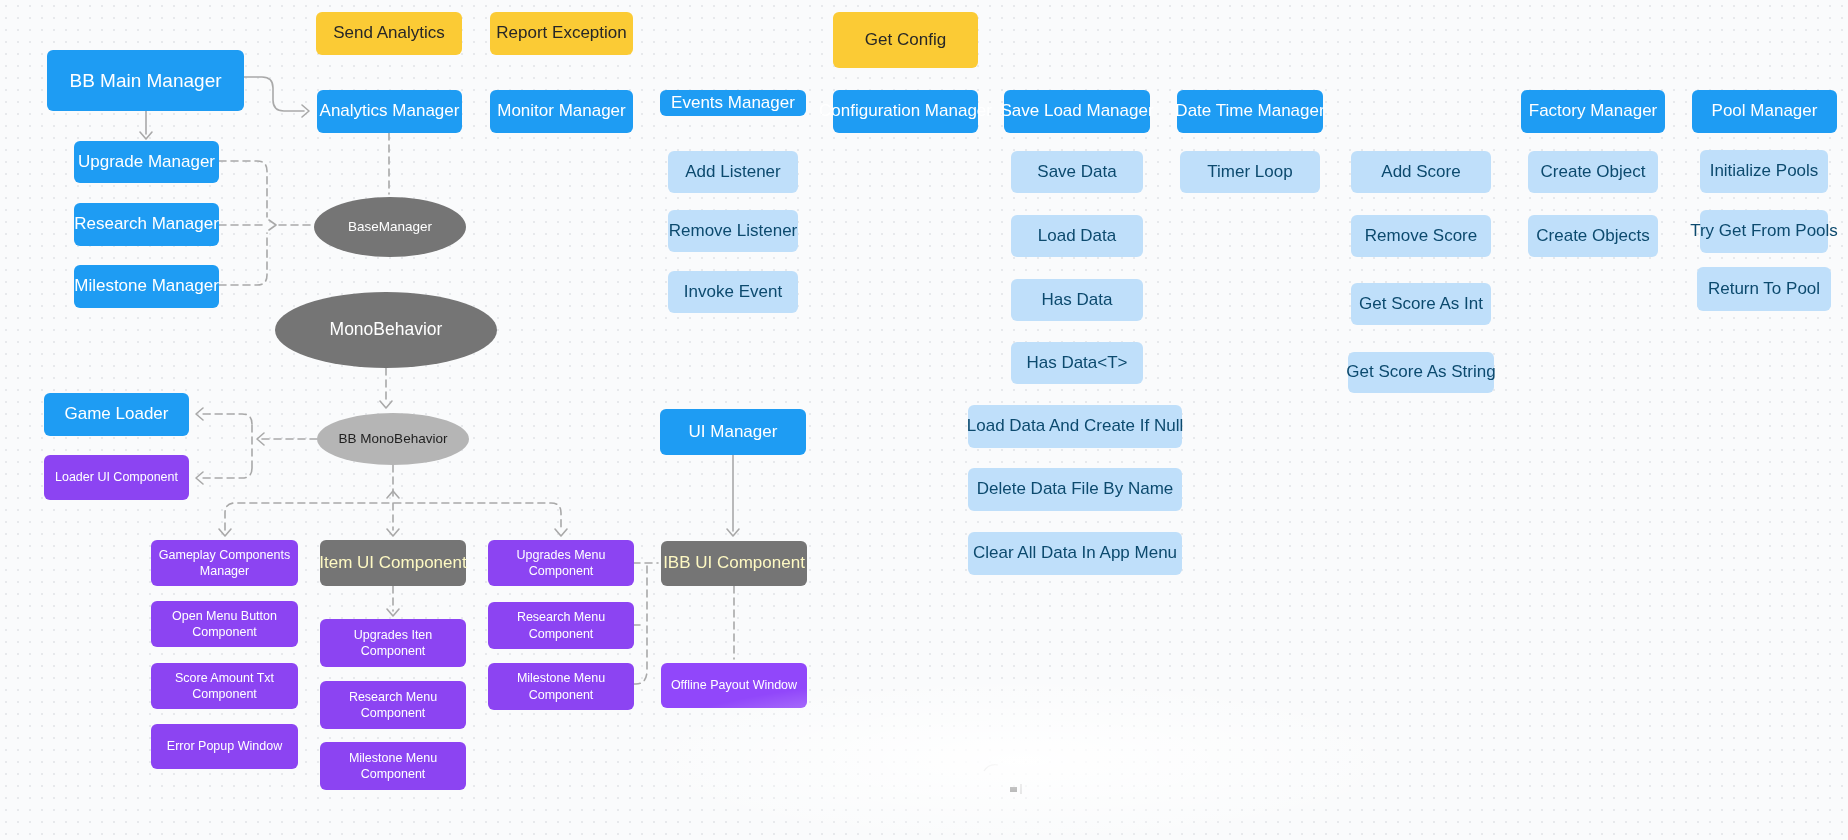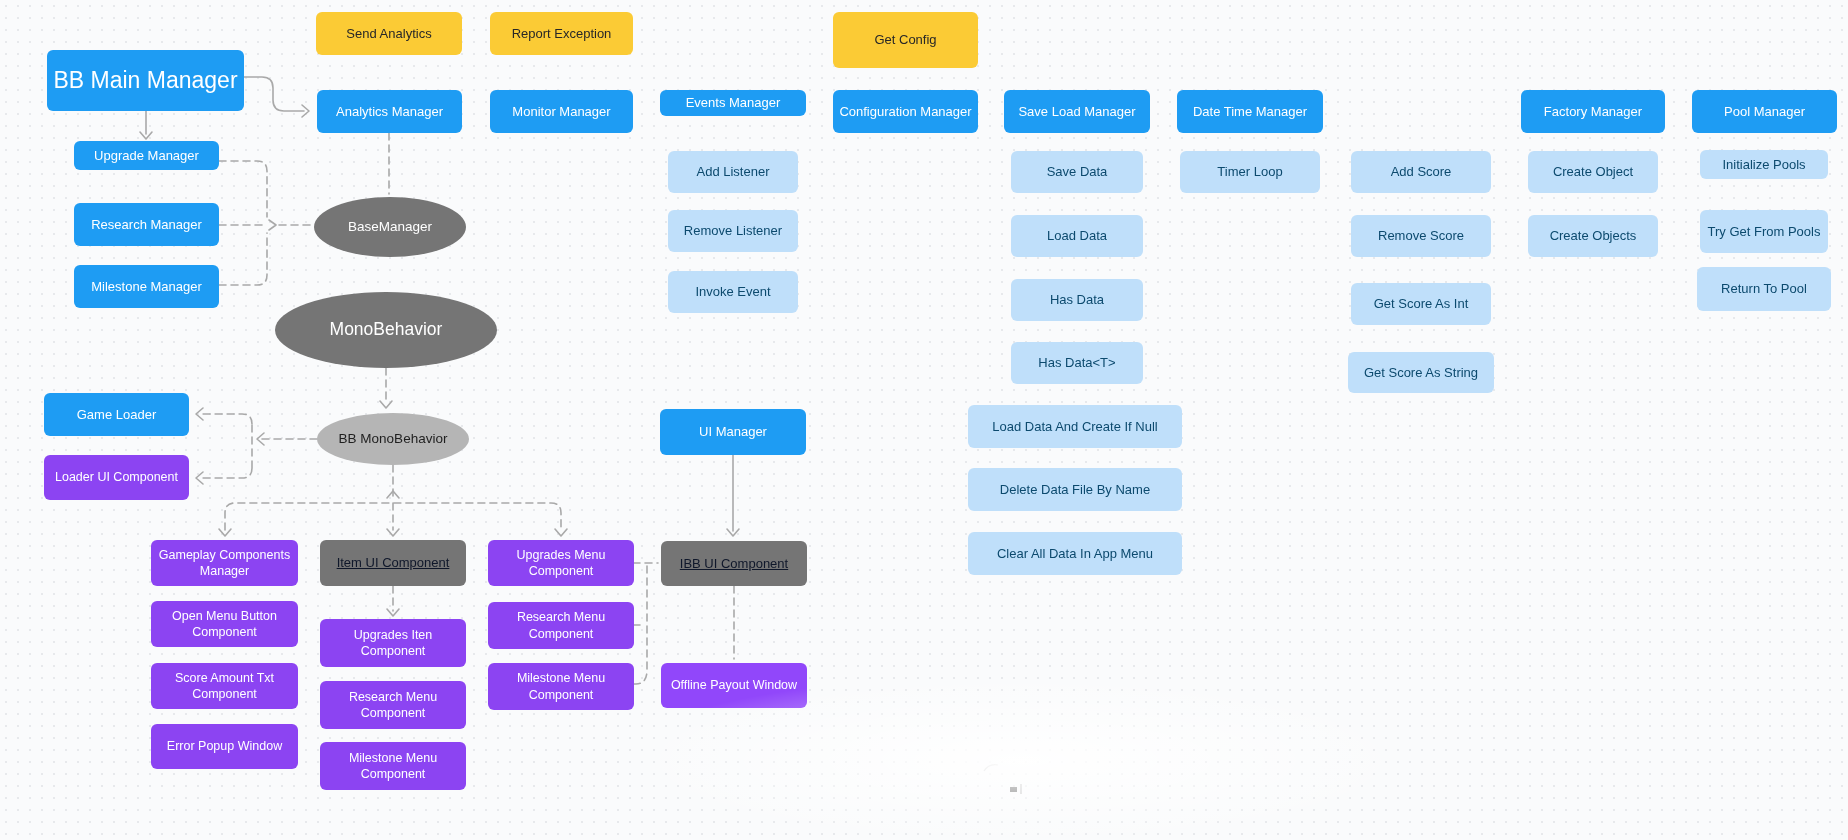--- a/index.html
+++ b/index.html
@@ -15,35 +15,35 @@
   #fade-patch{
     position:absolute;left:640px;top:680px;width:760px;height:160px;
     background:radial-gradient(ellipse at center,rgba(255,255,255,.95) 0%,rgba(255,255,255,0) 75%);
     pointer-events:none;
   }
   .node{
     position:absolute;
     display:flex;align-items:center;justify-content:center;
     text-align:center;
     border-radius:6px;
-    font-size:13px;line-height:1.32;
+    font-size:17px;line-height:1.32;
     box-sizing:border-box;
     padding:2px 6px;
     user-select:none;
   }
   .blue{background:#1E9CF3;color:#FFFFFF;}
   .yellow{background:#FBCB35;color:#272727;}
   .lightblue{background:#BFDFFA;color:#0c4a6e;}
   .purple{background:#8C44F2;color:#FFFFFF;font-size:12.5px;}
   .purple-bright{background:#9147FA;color:#FFFFFF;font-size:12.5px;}
-  .grayblock{background:#757575;color:#0f172a;text-decoration:underline;}
+  .grayblock{background:#757575;color:#fef9c3;}
   .ellipse{border-radius:50%;}
   .ellipse.dark{background:#757575;color:#FFFFFF;}
   .ellipse.light{background:#B5B5B5;color:#1F1F1F;}
-  .big{font-size:23px;}
+  .big{font-size:19px;}
   .mid{font-size:17.5px;}
   .sm{font-size:13.5px;}
   .nowrap{white-space:nowrap;}
   svg#connector-layer{position:absolute;left:0;top:0;}
 </style>
 </head>
 <body>
 
 <div id="canvas">
 
@@ -107,21 +107,21 @@
 
   <div class="node blue nowrap" style="left:317px;top:90px;width:145px;height:43px">Analytics Manager</div>
   <div class="node blue nowrap" style="left:490px;top:90px;width:143px;height:43px">Monitor Manager</div>
   <div class="node blue nowrap" style="left:660px;top:90px;width:146px;height:26px">Events Manager</div>
   <div class="node blue nowrap" style="left:833px;top:90px;width:145px;height:43px">Configuration Manager</div>
   <div class="node blue nowrap" style="left:1004px;top:90px;width:146px;height:43px">Save Load Manager</div>
   <div class="node blue nowrap" style="left:1177px;top:90px;width:146px;height:43px">Date Time Manager</div>
   <div class="node blue nowrap" style="left:1521px;top:90px;width:144px;height:43px">Factory  Manager</div>
   <div class="node blue nowrap" style="left:1692px;top:90px;width:145px;height:43px">Pool Manager</div>
 
-  <div class="node blue nowrap" style="left:74px;top:141px;width:145px;height:29px">Upgrade Manager</div>
+  <div class="node blue nowrap" style="left:74px;top:141px;width:145px;height:42px">Upgrade Manager</div>
   <div class="node blue nowrap" style="left:74px;top:203px;width:145px;height:43px">Research Manager</div>
   <div class="node blue nowrap" style="left:74px;top:265px;width:145px;height:43px">Milestone Manager</div>
 
   <div class="node ellipse dark sm" style="left:314px;top:197px;width:152px;height:60px">BaseManager</div>
   <div class="node ellipse dark mid" style="left:275px;top:292px;width:222px;height:76px">MonoBehavior</div>
   <div class="node ellipse light sm" style="left:317px;top:413px;width:152px;height:52px">BB MonoBehavior</div>
 
   <div class="node blue nowrap" style="left:44px;top:393px;width:145px;height:43px">Game Loader</div>
   <div class="node purple nowrap" style="left:44px;top:455px;width:145px;height:45px">Loader UI Component</div>
 
@@ -140,21 +140,21 @@
   <div class="node lightblue nowrap" style="left:1180px;top:151px;width:140px;height:42px">Timer Loop</div>
 
   <div class="node lightblue nowrap" style="left:1351px;top:151px;width:140px;height:42px">Add Score</div>
   <div class="node lightblue nowrap" style="left:1351px;top:215px;width:140px;height:42px">Remove Score</div>
   <div class="node lightblue nowrap" style="left:1351px;top:283px;width:140px;height:42px">Get Score As Int</div>
   <div class="node lightblue nowrap" style="left:1348px;top:352px;width:146px;height:41px">Get Score As String</div>
 
   <div class="node lightblue nowrap" style="left:1528px;top:151px;width:130px;height:42px">Create Object</div>
   <div class="node lightblue nowrap" style="left:1528px;top:215px;width:130px;height:42px">Create Objects</div>
 
-  <div class="node lightblue nowrap" style="left:1700px;top:150px;width:128px;height:29px">Initialize Pools</div>
+  <div class="node lightblue nowrap" style="left:1700px;top:150px;width:128px;height:43px">Initialize Pools</div>
   <div class="node lightblue nowrap" style="left:1700px;top:210px;width:128px;height:43px">Try Get From Pools</div>
   <div class="node lightblue nowrap" style="left:1697px;top:267px;width:134px;height:44px">Return To Pool</div>
 
   <div class="node blue nowrap" style="left:660px;top:409px;width:146px;height:46px">UI Manager</div>
   <div class="node grayblock nowrap" style="left:661px;top:541px;width:146px;height:45px">IBB UI Component</div>
   <div class="node purple-bright nowrap" style="left:661px;top:663px;width:146px;height:45px">Offline Payout Window</div>
 
   <div class="node purple" style="left:151px;top:540px;width:147px;height:46px">Gameplay Components Manager</div>
   <div class="node purple" style="left:151px;top:601px;width:147px;height:46px">Open Menu Button Component</div>
   <div class="node purple" style="left:151px;top:663px;width:147px;height:46px">Score Amount Txt Component</div>

